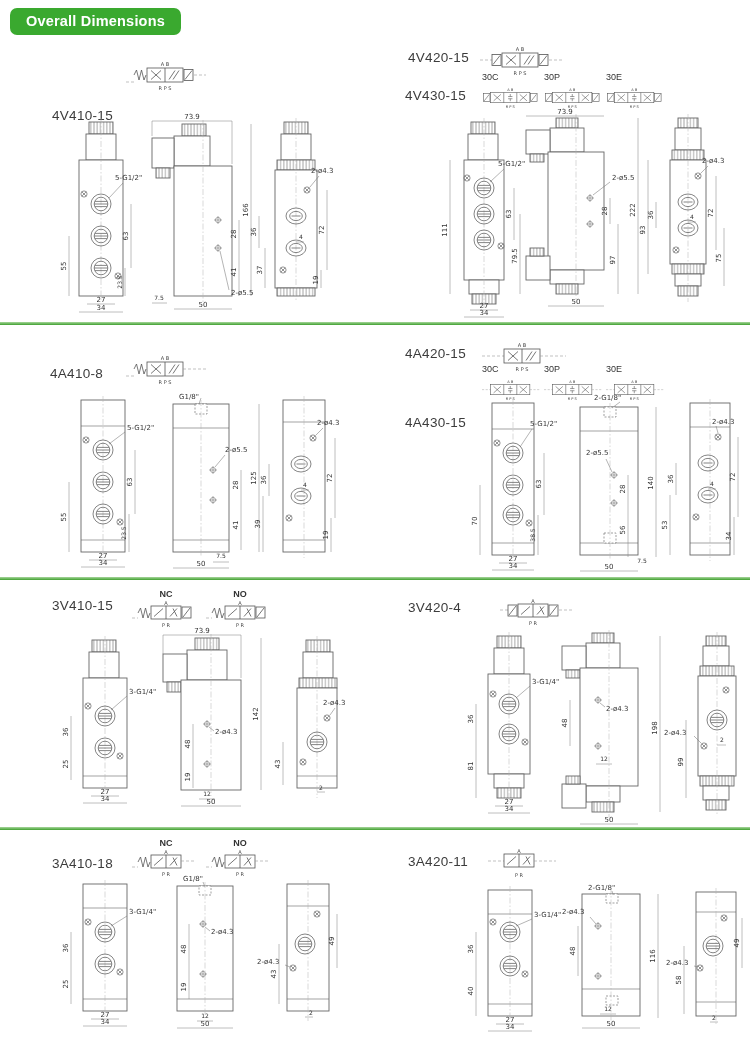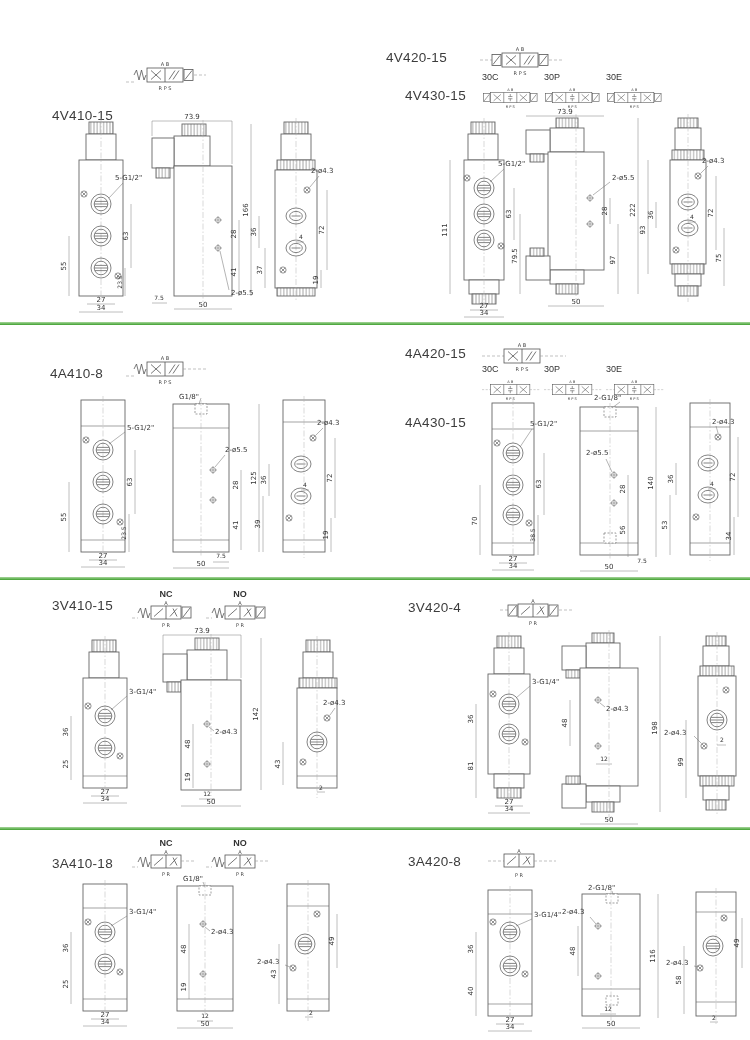--- a/index.html
+++ b/index.html
@@ -94,33 +94,34 @@
         <line x1="40" y1="11.5" x2="50" y2="2.5"></line>
         <line x1="40" y1="2.5" x2="50" y2="11.5"></line>
       </g>
       <g id="abox" stroke="#555" fill="#fff" stroke-width="0.8">
         <rect x="0" y="0" width="9" height="11"></rect>
         <line x1="1" y1="10" x2="8" y2="1"></line>
       </g>
     </defs>
   </svg>
 
+  <div class="badge">Overall Dimensions</div>
 
   <span class="model" style="left:52px;top:72px;margin-top:36px;">4V410-15</span>
   <svg style="left:126px;top:60px;" width="84" height="36" viewBox="0 0 84 36">
     <line x1="0" y1="22" x2="8" y2="22" class="tail"></line>
     <use href="#zig" x="8" y="8"></use>
     <use href="#c2" x="21" y="8"></use>
     <use href="#abox" x="58" y="9.5"></use>
     <line x1="68" y1="15" x2="80" y2="15" class="tail"></line>
     <text x="39" y="6" class="p">A B</text>
     <text x="39" y="30" class="p">R P S</text>
   </svg>
 
-  <span class="model" style="left:386px;top:50px;">4V420-15</span>
+  <span class="model" style="left:408px;top:50px;">4V420-15</span>
   <svg style="left:480px;top:46px;" width="92" height="34" viewBox="0 0 92 34">
     <line x1="0" y1="14" x2="12" y2="14" class="tail"></line>
     <use href="#abox" x="12" y="8.5"></use>
     <use href="#c2" x="22" y="7"></use>
     <use href="#abox" x="59" y="8.5"></use>
     <line x1="69" y1="14" x2="84" y2="14" class="tail"></line>
     <text x="40" y="5" class="p">A B</text>
     <text x="40" y="29" class="p">R P S</text>
   </svg>
 
@@ -668,21 +669,21 @@
     <text x="34" y="27" class="p">P R</text>
   </svg>
   <svg style="left:206px;top:849px;" width="68" height="30" viewBox="0 0 68 30">
     <line x1="0" y1="18" x2="6" y2="18" class="tail"></line>
     <use href="#zig" x="6" y="6"></use>
     <use href="#c2s" x="19" y="6"></use>
     <line x1="49" y1="12" x2="64" y2="12" class="tail"></line>
     <text x="34" y="5" class="p">A</text>
     <text x="34" y="27" class="p">P R</text>
   </svg>
-  <span class="model" style="left:408px;top:854px;">3A420-8</span>
+  <span class="model" style="left:408px;top:854px;">3A420-11</span>
   <svg style="left:488px;top:848px;" width="72" height="32" viewBox="0 0 72 32">
     <line x1="0" y1="13" x2="16" y2="13" class="tail"></line>
     <use href="#c2s" x="16" y="6"></use>
     <line x1="46" y1="13" x2="68" y2="13" class="tail"></line>
     <text x="31" y="5" class="p">A</text>
     <text x="31" y="29" class="p">P R</text>
   </svg>
 
   <svg style="left:55px;top:876px;" width="300" height="165" viewBox="0 0 300 165">
     <g>

